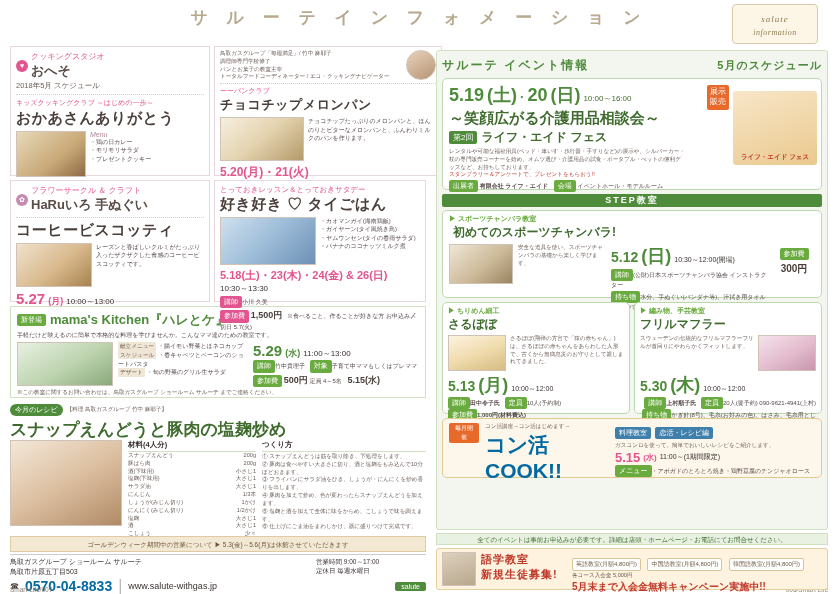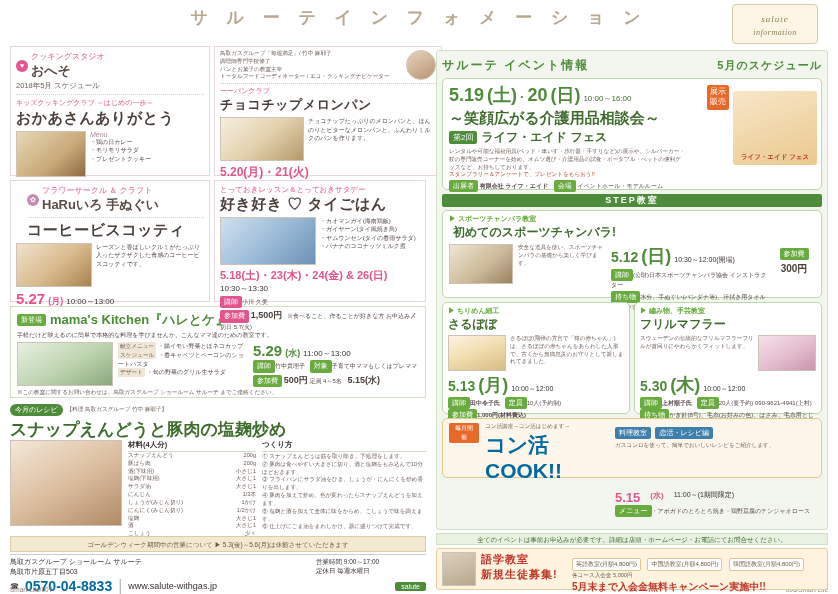--- a/index.html
+++ b/index.html
@@ -189,21 +189,21 @@
         <div class="kv"><span class="tag">講師</span><span>竹中貴理子</span>
           <span class="tag" style="margin-left:4px;">対象</span><span>5才～小学生</span></div>
         <div class="kv" style="margin-top:1px;"><span class="tag">参加費</span>
           <span class="price">800円</span>
           <span style="margin-left:4px;">お申込み〆切日 5.1(水)</span></div>
       </div>
     </div>
   </div>
 
   <div class="card frame" style="left:10px; top:180px; width:200px; height:122px;">
-    <div style="padding:4px 5px 0 5px;margin-left:11px;">
+    <div style="padding:4px 5px 0 5px;">
       <div class="row" style="align-items:center; gap:3px;">
         <span class="circle-icon" style="background:#c48cb0;">✿</span>
         <div>
           <div class="studio-line">フラワーサークル ＆ クラフト</div>
           <div class="studio-name">HaRuいろ 手ぬぐい</div>
         </div>
       </div>
       <div class="hsep" style="margin:3px 0;"></div>
       <div class="title-jp">コーヒービスコッティ</div>
     </div>
@@ -487,21 +487,21 @@
     </div>
   </div>
 
   <div class="green-box" style="position:absolute; left:634px; top:302px; width:188px; height:112px;">
     <div class="arrow-h" style="padding:3px 5px 0 5px;">▶ <span>編み物、手芸教室</span></div>
     <div class="sect-h2" style="padding:0 5px;">フリルマフラー</div>
     <div class="row" style="padding:2px 5px 0 5px; gap:4px;">
       <div class="mini" style="flex:1;">スウェーデンの伝統的なフリルマフラーフリルが首回りにやわらかくフィットします。</div>
       <div class="thumb" style="width:58px; height:36px; background:linear-gradient(150deg,#f6e2ea,#e3bccd 55%,#c894ad);"></div>
     </div>
-    <div style="padding:2px 5px 0 5px;">
+    <div style="padding:2px 5px 0 5px;text-align:right;">
       <div class="row" style="align-items:baseline; gap:3px;">
         <span class="big-date" style="font-size:14px;">5.30</span>
         <span class="big-date sm">(木)</span>
         <span style="font-size:7px;">10:00～12:00</span>
       </div>
       <div class="kv"><span class="tag tag-green">講師</span><span class="b">上村順子氏</span>
         <span class="tag tag-green" style="margin-left:3px;">定員</span><span>20人(要予約) 090-9621-4941(上村)</span></div>
       <div class="kv"><span class="tag tag-green">持ち物</span><span>かぎ針(8号)、毛糸(お好みの色)、はさみ、毛糸用とじ針</span></div>
       <div class="kv"><span class="tag tag-green">参加費</span>
         <span class="b">2,000円(材料費込)</span>
@@ -517,21 +517,21 @@
       <div style="width:124px;">
         <div class="mini">コン活講座～コン活はじめます～</div>
         <div style="font-size:21px; font-weight:bold; color:#0369a1;">コン活COOK!!</div>
       </div>
       <div style="flex:1;">
         <div style="margin-bottom:1px;">
           <span class="tag tag-blue">料理教室</span>
           <span class="tag tag-blue">恋活・レシピ編</span>
         </div>
         <div class="mini">ガスコンロを使って、簡単でおいしいレシピをご紹介します。</div>
-        <div class="row" style="align-items:flex-start; gap:10px;margin-top:40px;">
+        <div class="row" style="align-items:center; gap:3px;">
           <span class="date-big" style="font-size:13px;">5.15</span>
           <span class="date-big" style="font-size:8px;">(水)</span>
           <span style="font-size:7px;">11:00～(1期間限定)</span>
         </div>
         <div class="kv"><span class="tag tag-green">メニュー</span><span>・アボガドのとろとろ焼き・鶏野豆腐のチンジャオロース</span></div>
       </div>
     </div>
   </div>
 
   <div class="allnote">全てのイベントは事前お申込みが必要です。詳細は店頭・ホームページ・お電話にてお問合せください。</div>

